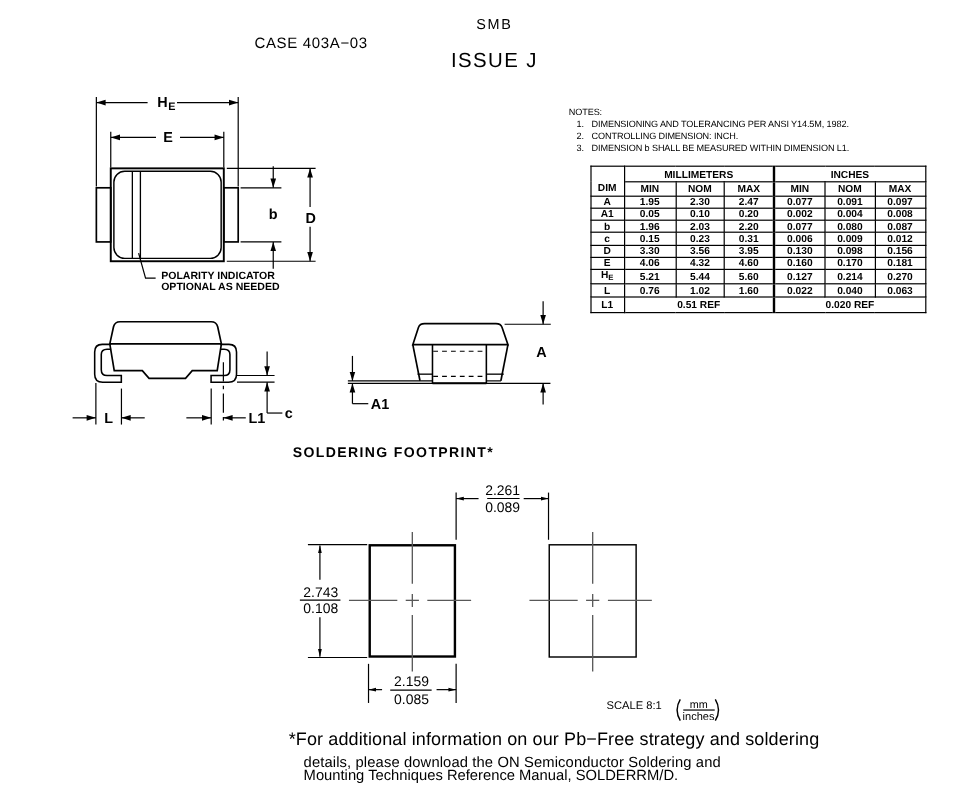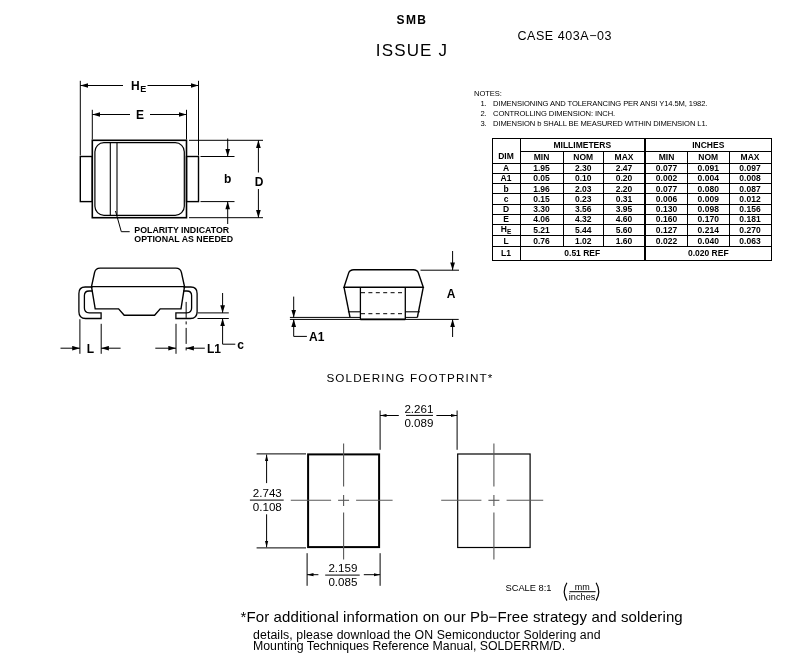--- a/index.html
+++ b/index.html
@@ -7,22 +7,22 @@
 #dimtab{border-collapse:collapse;table-layout:fixed;font-size:8.5px;font-weight:bold;text-align:center}
 #dimtab td{border:1px solid #000;padding:0;vertical-align:middle;line-height:1}
 #dimtab td.sep{border-left:2px solid #000}
 #dimtab td.dimc{vertical-align:bottom;padding-bottom:2px}
 sub.e{font-size:6.5px;vertical-align:-1.5px}
 .note{position:relative;padding-left:19px}
 .note .n{position:absolute;left:6.5px}
 </style></head>
 <body>
 
-<div class="abs" style="left:212px;top:13.5px;width:400px;text-align:center;font-size:12px;font-weight:bold;letter-spacing:1.4px;line-height:12px">SMB</div>
-<div class="abs" style="left:212px;top:30px;width:400px;text-align:right;font-size:12.5px;letter-spacing:0.55px;line-height:12.5px">CASE 403A−03</div>
+<div class="abs" style="left:212px;top:13.5px;width:400px;text-align:center;font-size:12px;font-weight:normal;letter-spacing:1.4px;line-height:12px">SMB</div>
+<div class="abs" style="left:212px;top:30px;width:400px;text-align:left;font-size:12.5px;letter-spacing:0.55px;line-height:12.5px">CASE 403A−03</div>
 <div class="abs" style="left:212px;top:44.5px;width:400px;text-align:center;font-size:17px;letter-spacing:1.15px;line-height:12.5px">ISSUE J</div>
 
 <div class="abs" style="left:474px;top:88.5px;font-size:7.6px;letter-spacing:-0.1px;line-height:10.1px;width:260px">
 NOTES:
 <div class="note"><span class="n">1.</span>DIMENSIONING AND TOLERANCING PER ANSI Y14.5M, 1982.</div>
 <div class="note"><span class="n">2.</span>CONTROLLING DIMENSION: INCH.</div>
 <div class="note"><span class="n">3.</span>DIMENSION b SHALL BE MEASURED WITHIN DIMENSION L1.</div>
 </div>
 
 <table id="dimtab" class="abs" style="left:491.5px;top:138.3px;width:279px">
@@ -122,21 +122,21 @@
         <td>0.063</td>
       </tr>
 <tr style="height:13.5px">
         <td>L1</td>
         <td colspan="3">0.51 REF</td>
         <td colspan="3" class="sep">0.020 REF</td>
       </tr>
 </tbody>
   </table>
 
-<div class="abs" style="left:210px;top:371.5px;width:400px;text-align:center;font-size:11.7px;font-weight:normal;letter-spacing:1.15px;line-height:12px">SOLDERING FOOTPRINT*</div>
+<div class="abs" style="left:244px;top:371.5px;width:400px;text-align:left;font-size:11.7px;font-weight:bold;letter-spacing:1.15px;line-height:12px">SOLDERING FOOTPRINT*</div>
 
 <div class="abs" style="left:240.6px;top:610.8px;font-size:15px;letter-spacing:0.1px;line-height:12.3px">*For additional information on our Pb−Free strategy and soldering</div>
 <div class="abs" style="left:253px;top:629px;font-size:12.3px;letter-spacing:0.1px;line-height:12.3px">details, please download the ON Semiconductor Soldering and</div>
 <div class="abs" style="left:253px;top:640.1px;font-size:12.3px;line-height:12.3px">Mounting Techniques Reference Manual, SOLDERRM/D.</div>
 
 <svg class="abs" style="left:0;top:0" width="806" height="663" viewBox="0 0 806 663">
 <defs>
 <marker id="ah" viewBox="0 0 8.2 5.4" refX="7.9" refY="2.7" markerWidth="8.2" markerHeight="5.4" orient="auto-start-reverse" markerUnits="userSpaceOnUse">
         <path d="M0.2,0.35 L7.9,2.7 L0.2,5.05 Z" fill="#000"></path>
       </marker>

